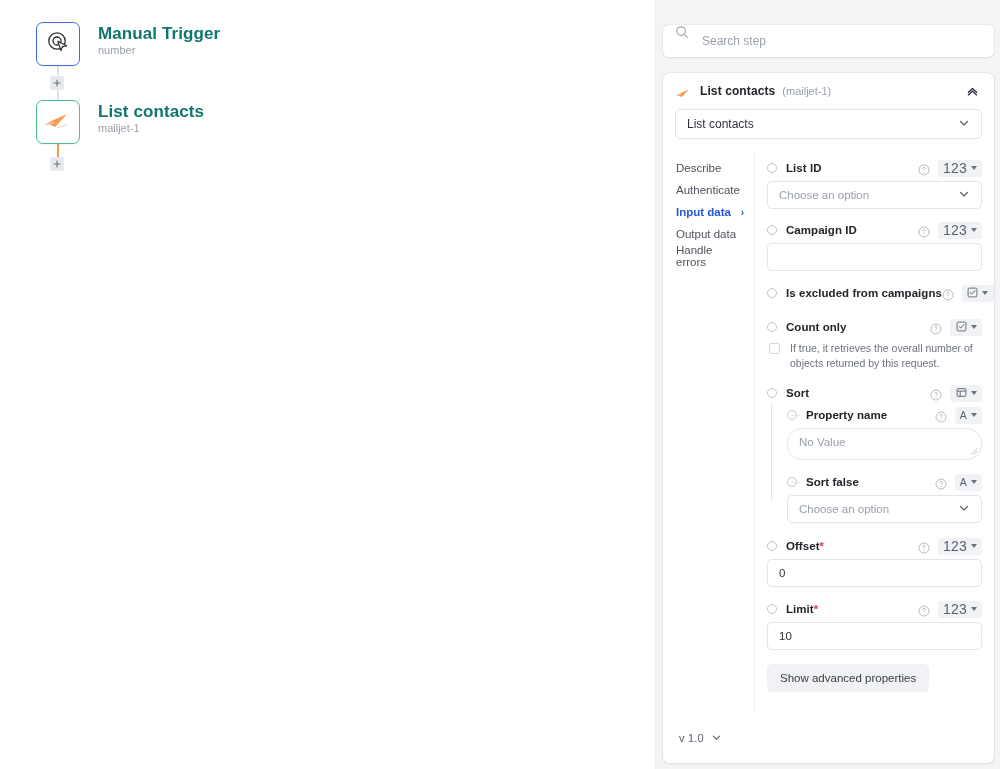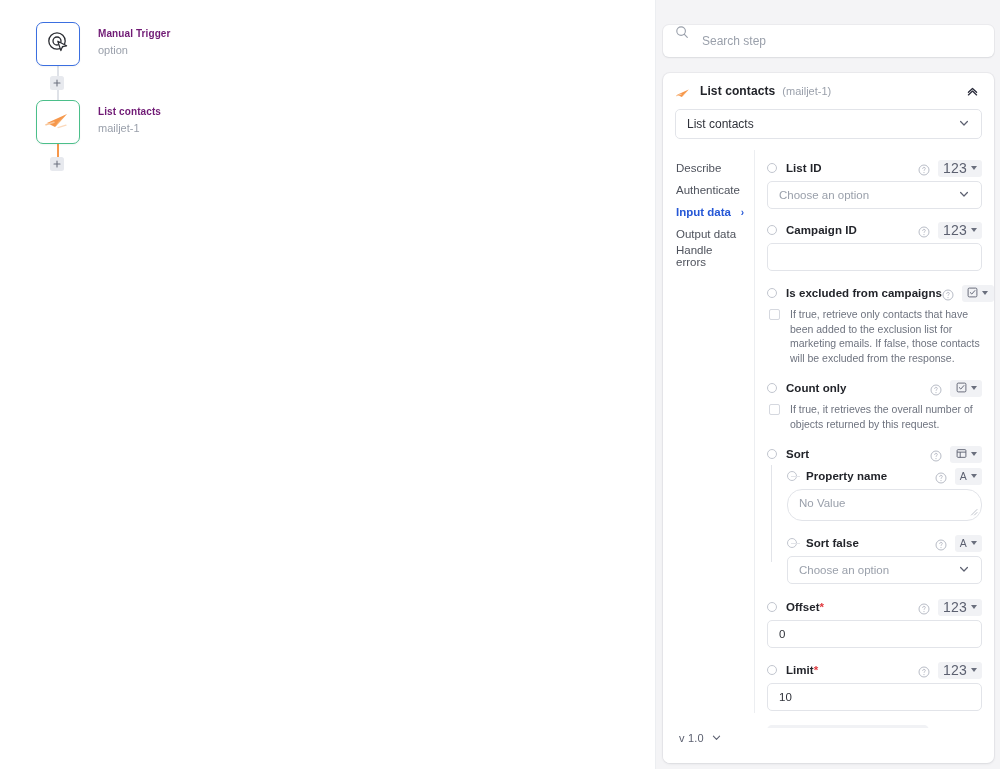--- a/index.html
+++ b/index.html
@@ -25,21 +25,21 @@
     background: #ffffff;
     border: 1.5px solid #d0d4dc;
     border-radius: 7px;
     display: flex; align-items: center; justify-content: center;
     box-shadow: 0 1px 2px rgba(16,24,40,.05);
   }
   .node-box.trigger { border-color: #3b6fe0; }
   .node-box.mailjet { border-color: #4bbf8a; }
   .node-meta { margin-left: 18px; padding-top: 4px; }
   .node-title {
-    font-size: 10px; font-weight: bold; color: #701a75;
+    font-size: 17px; font-weight: bold; color: #0f766e;
     letter-spacing: .1px; line-height: 15px;
   }
   .node-sub {
     font-size: 11px; color: #9aa0ab; line-height: 14px; margin-top: 2px;
   }
   .edge { position: absolute; width: 1.5px; background: #dfe2e8; }
   .edge.orange { background: #f6974b; }
   .plus-btn {
     position: absolute; width: 14px; height: 14px;
     background: #e7e9ee; border-radius: 2.5px;
@@ -210,21 +210,21 @@
         <span>
           <svg width="24" height="24" viewBox="0 0 24 24" fill="none">
             <circle cx="11" cy="11" r="8.2" stroke="#2b2d33" stroke-width="1.3"></circle>
             <circle cx="11" cy="11" r="4" stroke="#2b2d33" stroke-width="1.3"></circle>
             <path d="M11.8 11.2 L20.6 15.8 L16.4 16.6 L14.9 20.6 Z" fill="#ffffff" stroke="#2b2d33" stroke-width="1.2" stroke-linejoin="round"></path>
           </svg>
         </span>
       </div>
       <div class="node-meta">
         <div class="node-title">Manual Trigger</div>
-        <div class="node-sub">option</div>
+        <div class="node-sub">number</div>
       </div>
     </div>
 
     <div class="plus-btn" style="left:50px; top:76px;">
       <svg width="8" height="8" viewBox="0 0 8 8">
           <path d="M4 1v6M1 4h6" stroke="#6d7280" stroke-width="1.1" stroke-linecap="round"></path>
         </svg>
     </div>
 
     <div class="node-row" style="left:36px; top:100px;">
@@ -377,24 +377,20 @@
               </span>
               <span class="type-badge">
                 <span>
                   <svg width="11" height="11" viewBox="0 0 12 12" fill="none">
                       <rect x="1.2" y="1.2" width="9.6" height="9.6" rx="1.3" stroke="#5c6070" stroke-width="1"></rect>
                       <path d="M3.6 6.1 L5.2 7.7 L8.6 3.9" stroke="#5c6070" stroke-width="1.05" stroke-linecap="round" stroke-linejoin="round"></path>
                     </svg>
                 </span>
                 <span class="tri"></span>
               </span>
-            </div>
-            <div class="cb-row">
-              <span class="cb"></span>
-              <span class="cb-text">If true, retrieve only contacts that have been added to the exclusion list for marketing emails. If false, those contacts will be excluded from the response.</span>
             </div>
           </div>
 
           <div class="field" style="margin-top:12px;">
             <div class="field-head">
               <span class="radio"></span>
               <span class="f-label">Count only</span>
               <span class="help-icon">
                 <svg width="12" height="12" viewBox="0 0 12 12" fill="none">
                     <circle cx="6" cy="6" r="5" stroke="#b8bcc6" stroke-width="1"></circle>

